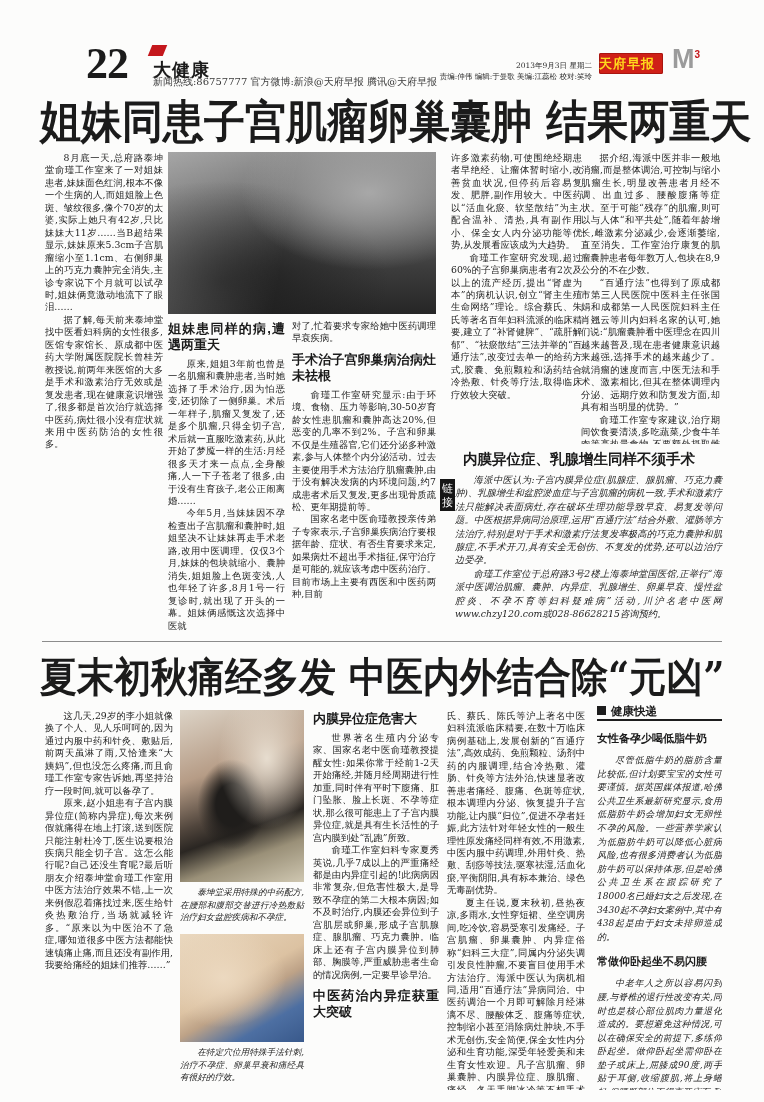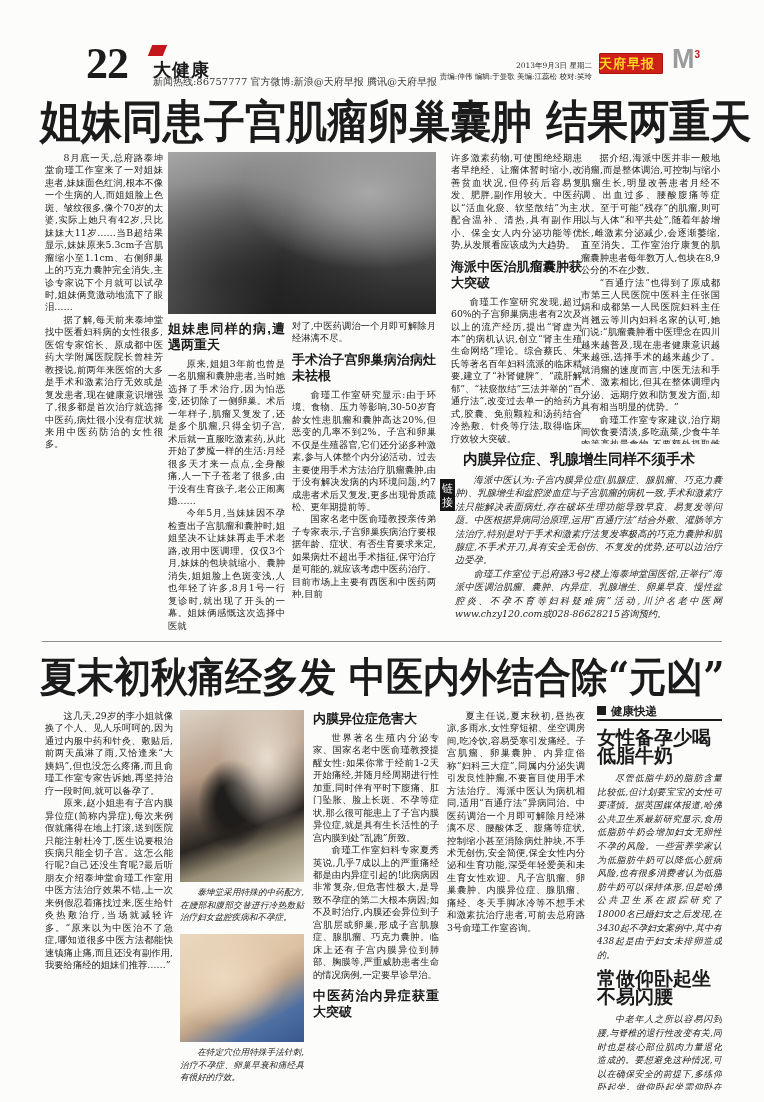--- a/index.html
+++ b/index.html
@@ -82,21 +82,21 @@
   .caption{font-size:8.6px;line-height:12.6px;text-align:justify;font-style:italic;color:#222;}
   .caption p{margin:0;text-indent:2em;}
   .a2-col3{left:313px;top:710px;width:126px;height:380px;}
   .a2-col4{left:447px;top:710px;width:138px;height:380px;}
 
   
   .sidebar{position:absolute;left:597px;top:704px;width:125px;height:386px;overflow:hidden;}
   .sb-header{font-size:11.5px;font-weight:bold;font-family:"Liberation Sans",sans-serif;
              border-bottom:2px solid #1d1d1d;margin-bottom:1px;}
   .sb-square{display:inline-block;width:9px;height:9px;background:#1d1d1d;margin-right:5px;}
-  .sb-title{font-size:19px;line-height:18px;font-weight:bold;font-family:"Liberation Sans",sans-serif;
+  .sb-title{font-size:11px;line-height:18px;font-weight:bold;font-family:"Liberation Sans",sans-serif;
             margin:8px 0 7px;}
   .sb-body{font-size:9px;line-height:13.6px;text-align:justify;font-style:italic;}
   .sb-body p{margin:0;text-indent:2em;}
 </style>
 </head>
 <body>
 
 <div class="page">
 
   <div class="hdr-pagenum">22</div>
@@ -119,29 +119,28 @@
 
   <div class="a1-photo"></div>
 
   <div class="col a1-col2">
     <div class="subhead first">姐妹患同样的病,遭遇两重天</div>
     <p>原来,姐姐3年前也曾是一名肌瘤和囊肿患者,当时她选择了手术治疗,因为怕恶变,还切除了一侧卵巢。术后一年样子,肌瘤又复发了,还是多个肌瘤,只得全切子宫,术后就一直服吃激素药,从此开始了梦魇一样的生活:月经很多天才来一点点,全身酸痛,人一下子苍老了很多,由于没有生育孩子,老公正闹离婚……</p>
     <p>今年5月,当妹妹因不孕检查出子宫肌瘤和囊肿时,姐姐坚决不让妹妹再走手术老路,改用中医调理。仅仅3个月,妹妹的包块就缩小、囊肿消失,姐姐脸上色斑变浅,人也年轻了许多,8月1号一行复诊时,就出现了开头的一幕。姐妹俩感慨这次选择中医就</p>
   </div>
 
   <div class="col a1-col3">
-    <p class="no-indent">对了,中医药调治一个月即可解除月经淋漓不尽。</p>
+    <p class="no-indent">对了,忙着要求专家给她中医药调理早衰疾病。</p>
     <div class="subhead">手术治子宫卵巢病治病灶未祛根</div>
     <p>俞瑾工作室研究显示:由于环境、食物、压力等影响,30-50岁育龄女性患肌瘤和囊肿高达20%,但恶变的几率不到2%。子宫和卵巢不仅是生殖器官,它们还分泌多种激素,参与人体整个内分泌活动。过去主要使用手术方法治疗肌瘤囊肿,由于没有解决发病的内环境问题,约7成患者术后又复发,更多出现骨质疏松、更年期提前等。</p>
     <p>国家名老中医俞瑾教授亲传弟子专家表示,子宫卵巢疾病治疗要根据年龄、症状、有否生育要求来定,如果病灶不超出手术指征,保守治疗是可能的,就应该考虑中医药治疗。目前市场上主要有西医和中医药两种,目前</p>
   </div>
 
   <div class="col a1-col4">
     <p class="no-indent">许多激素药物,可使围绝经期患者早绝经、让瘤体暂时缩小,改善贫血状况,但停药后容易复发、肥胖,副作用较大。中医药以“活血化瘀、软坚散结”为主,配合温补、清热,具有副作用小、保全女人内分泌功能等优势,从发展看应该成为大趋势。</p>
-    <div class="subhead">海派中医治肌瘤囊肿获大突破</div>
     <p>俞瑾工作室研究发现,超过60%的子宫卵巢病患者有2次及以上的流产经历,提出“肾虚为本”的病机认识,创立“肾主生殖生命网络”理论。综合蔡氏、朱氏等著名百年妇科流派的临床精要,建立了“补肾健脾”、“疏肝解郁”、“祛瘀散结”三法并举的“百通疗法”,改变过去单一的给药方式,胶囊、免煎颗粒和汤药结合冷热敷、针灸等疗法,取得临床疗效较大突破。</p>
   </div>
 
   <div class="col a1-col5">
     <p>据介绍,海派中医并非一般地消瘤,而是整体调治,可控制与缩小肌瘤生长,明显改善患者月经不调、出血过多、腰酸腹痛等症状。至于可能“残存”的肌瘤,则可以与人体“和平共处”,随着年龄增长,雌激素分泌减少,会逐渐萎缩,直至消失。工作室治疗康复的肌瘤囊肿患者每年数万人,包块在8,9公分的不在少数。</p>
     <p>“百通疗法”也得到了原成都市第三人民医院中医科主任张国娟和成都第一人民医院妇科主任肖翘云等川内妇科名家的认可,她们说:“肌瘤囊肿看中医理念在四川越来越普及,现在患者健康意识越来越强,选择手术的越来越少了。就消瘤的速度而言,中医无法和手术、激素相比,但其在整体调理内分泌、远期疗效和防复发方面,却具有相当明显的优势。”</p>
     <p>俞瑾工作室专家建议,治疗期间饮食要清淡,多吃蔬菜,少食牛羊肉等高热量食物,不要额外摄取雌激素,不宜服用蜂王浆等补品,保证维生素A、B、C的摄入。</p>
   </div>
 
   <div class="linkbox">
@@ -173,20 +172,21 @@
 
   <div class="col a2-col3">
     <div class="subhead first">内膜异位症危害大</div>
     <p>世界著名生殖内分泌专家、国家名老中医俞瑾教授提醒女性:如果你常于经前1-2天开始痛经,并随月经周期进行性加重,同时伴有平时下腹痛、肛门坠胀、脸上长斑、不孕等症状,那么很可能患上了子宫内膜异位症,就是具有生长活性的子宫内膜到处“乱跑”所致。</p>
     <p>俞瑾工作室妇科专家夏秀英说,几乎7成以上的严重痛经都是由内异症引起的!此病病因非常复杂,但危害性极大,是导致不孕症的第二大根本病因;如不及时治疗,内膜还会异位到子宫肌层或卵巢,形成子宫肌腺症、腺肌瘤、巧克力囊肿。临床上还有子宫内膜异位到肺部、胸膜等,严重威胁患者生命的情况病例,一定要早诊早治。</p>
     <div class="subhead">中医药治内异症获重大突破</div>
 
   </div>
 
   <div class="col a2-col4">
+    <p class="no-indent">氏、蔡氏、陈氏等沪上著名中医妇科流派临床精要,在数十万临床病例基础上,发展创新的“百通疗法”,高效成药、免煎颗粒、汤剂中药的内服调理,结合冷热敷、灌肠、针灸等方法外治,快速显著改善患者痛经、腹痛、色斑等症状,根本调理内分泌、恢复提升子宫功能,让内膜“归位”,促进不孕者妊娠,此方法针对年轻女性的一般生理性原发痛经同样有效,不用激素,中医内服中药调理,外用针灸、热敷、刮痧等技法,驱寒祛湿,活血化瘀,平衡阴阳,具有标本兼治、绿色无毒副优势。</p>
     <p>夏主任说,夏末秋初,昼热夜凉,多雨水,女性穿短裙、坐空调房间,吃冷饮,容易受寒引发痛经。子宫肌瘤、卵巢囊肿、内异症俗称“妇科三大症”,同属内分泌失调引发良性肿瘤,不要盲目使用手术方法治疗。海派中医认为病机相同,适用“百通疗法”异病同治。中医药调治一个月即可解除月经淋漓不尽、腰酸体乏、腹痛等症状,控制缩小甚至消除病灶肿块,不手术无创伤,安全简便,保全女性内分泌和生育功能,深受年轻爱美和未生育女性欢迎。凡子宫肌瘤、卵巢囊肿、内膜异位症、腺肌瘤、痛经、冬天手脚冰冷等不想手术和激素抗治疗患者,可前去总府路3号俞瑾工作室咨询。</p>
   </div>
 
   <div class="sidebar">
     <div class="sb-header"><span class="sb-square"></span><span>健康快递</span></div>
     <div>
       <div class="sb-title">女性备孕少喝低脂牛奶</div>
       <div class="sb-body">
         <p>尽管低脂牛奶的脂肪含量比较低,但计划要宝宝的女性可要谨慎。据英国媒体报道,哈佛公共卫生系最新研究显示,食用低脂肪牛奶会增加妇女无卵性不孕的风险。一些营养学家认为低脂肪牛奶可以降低心脏病风险,也有很多消费者认为低脂肪牛奶可以保持体形,但是哈佛公共卫生系在跟踪研究了18000名已婚妇女之后发现,在3430起不孕妇女案例中,其中有438起是由于妇女未排卵造成的。</p>
       </div>

